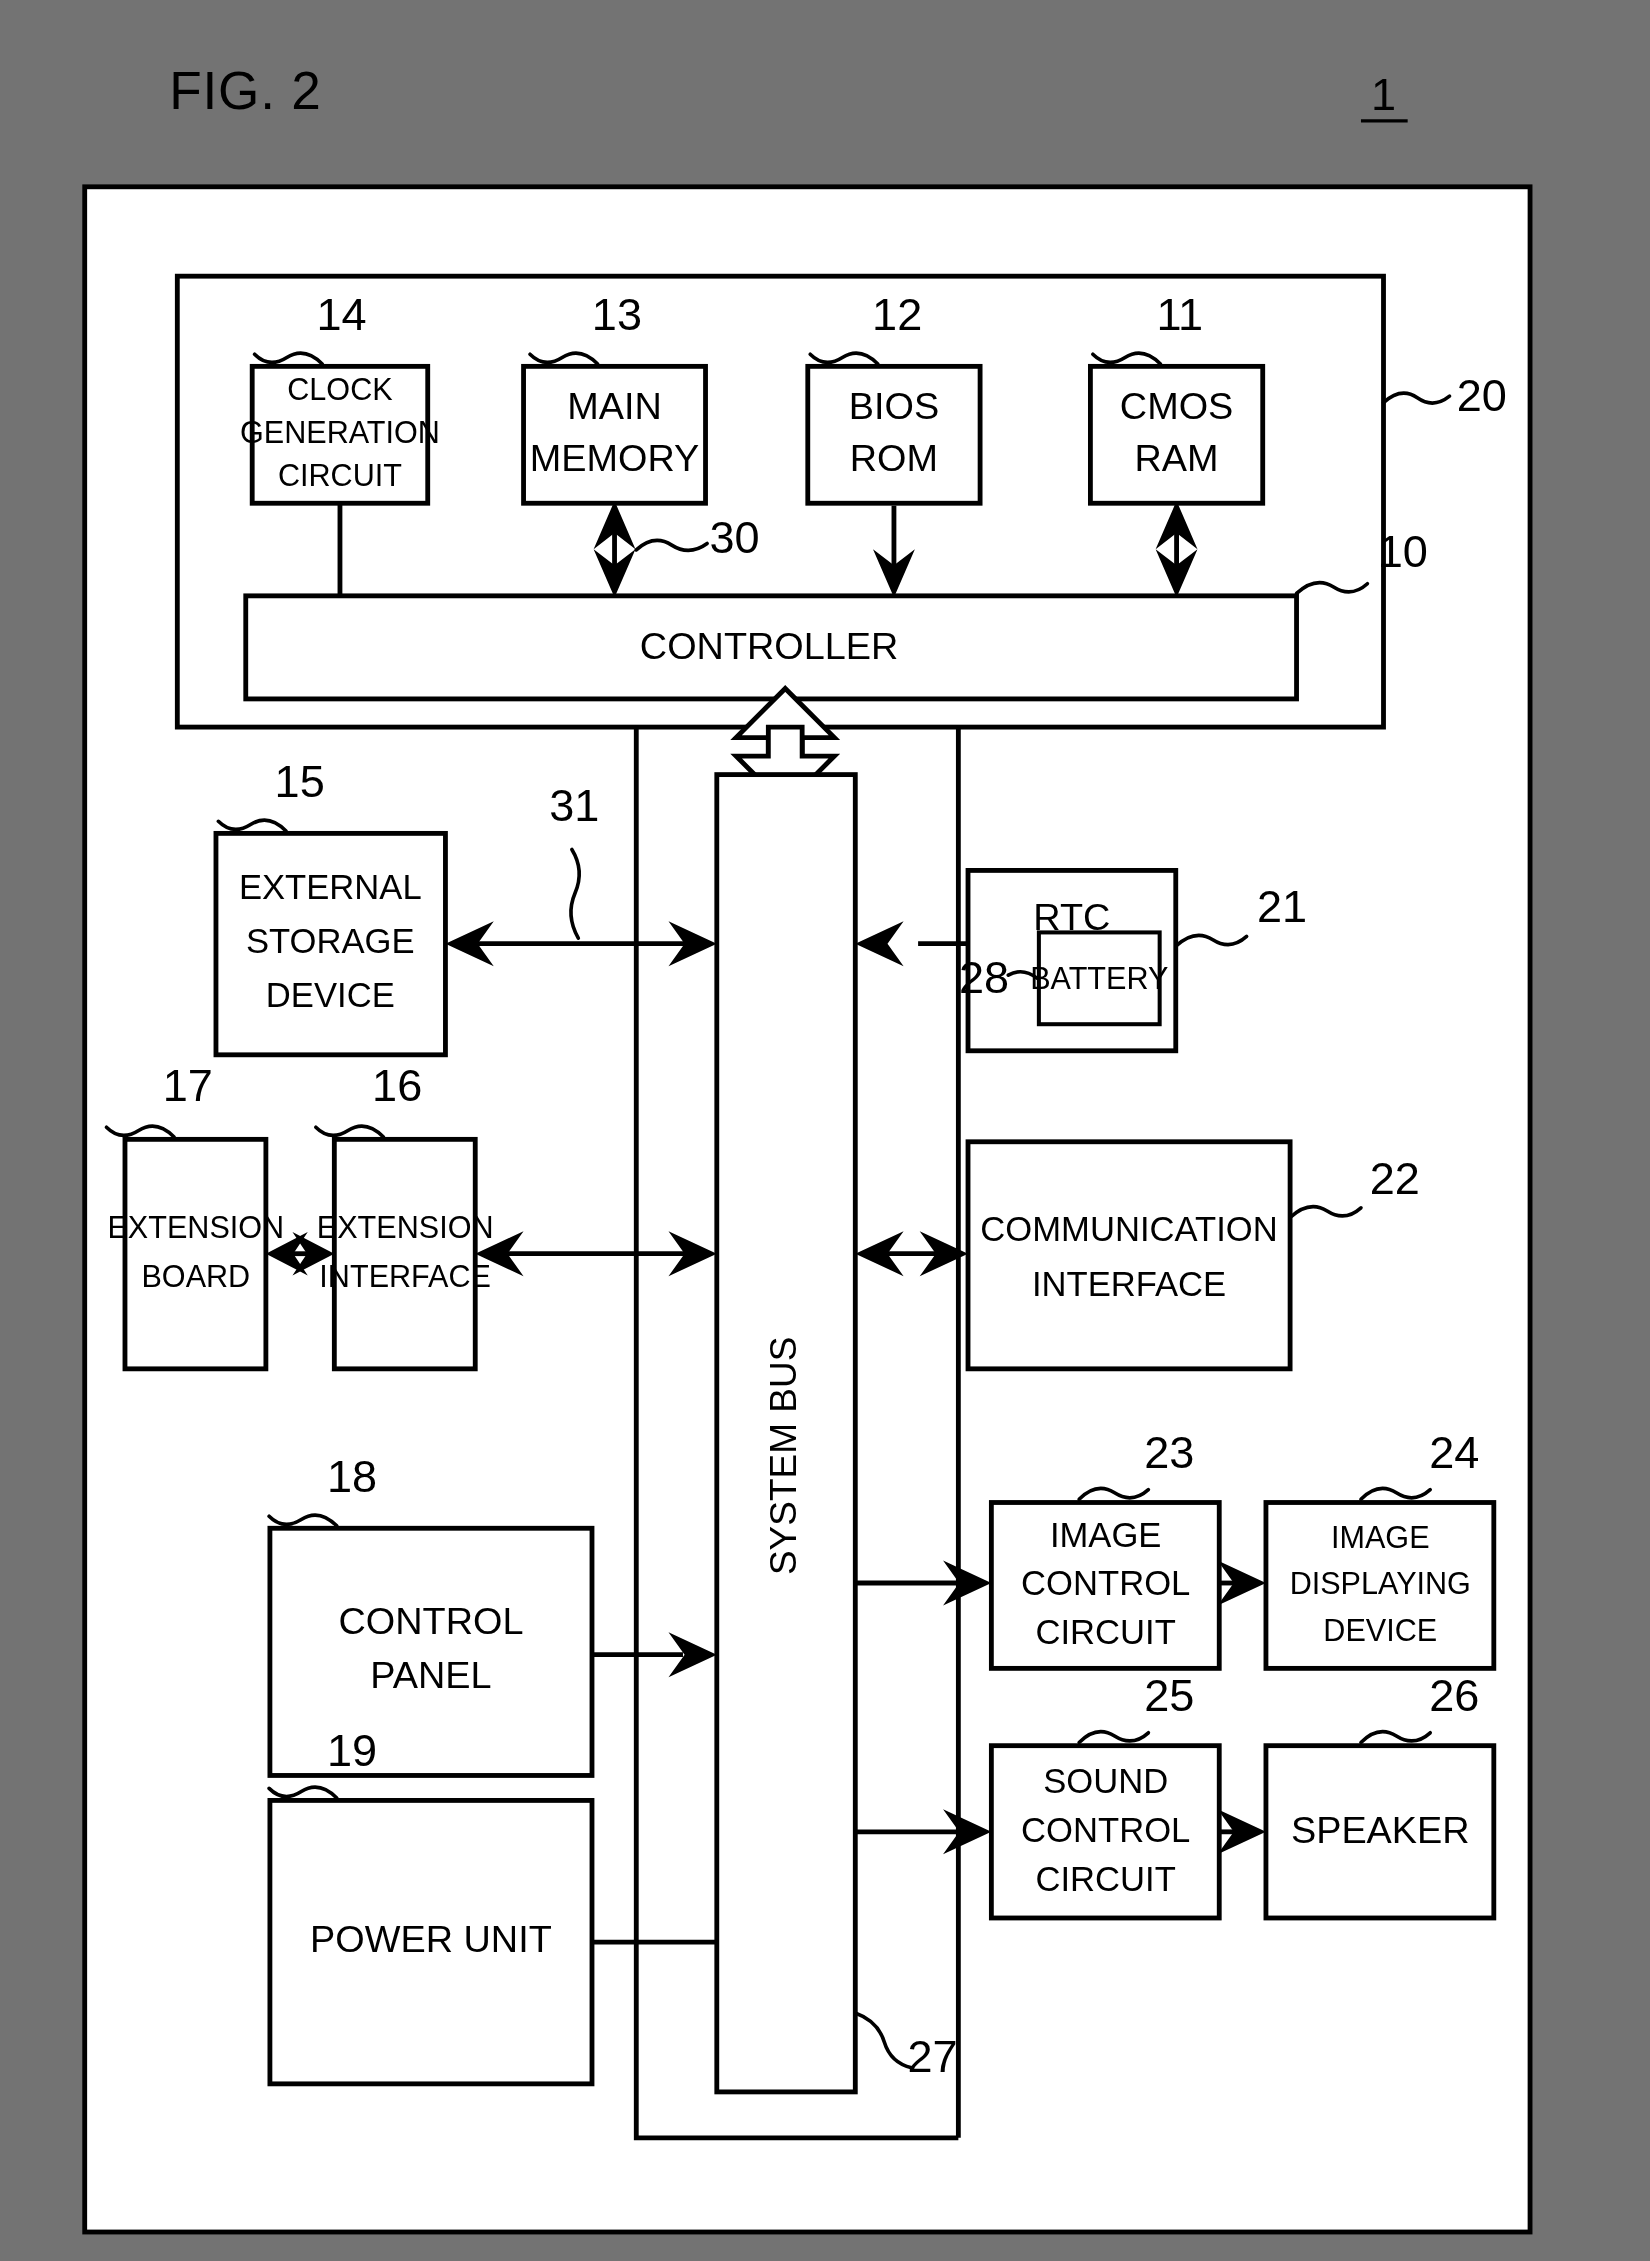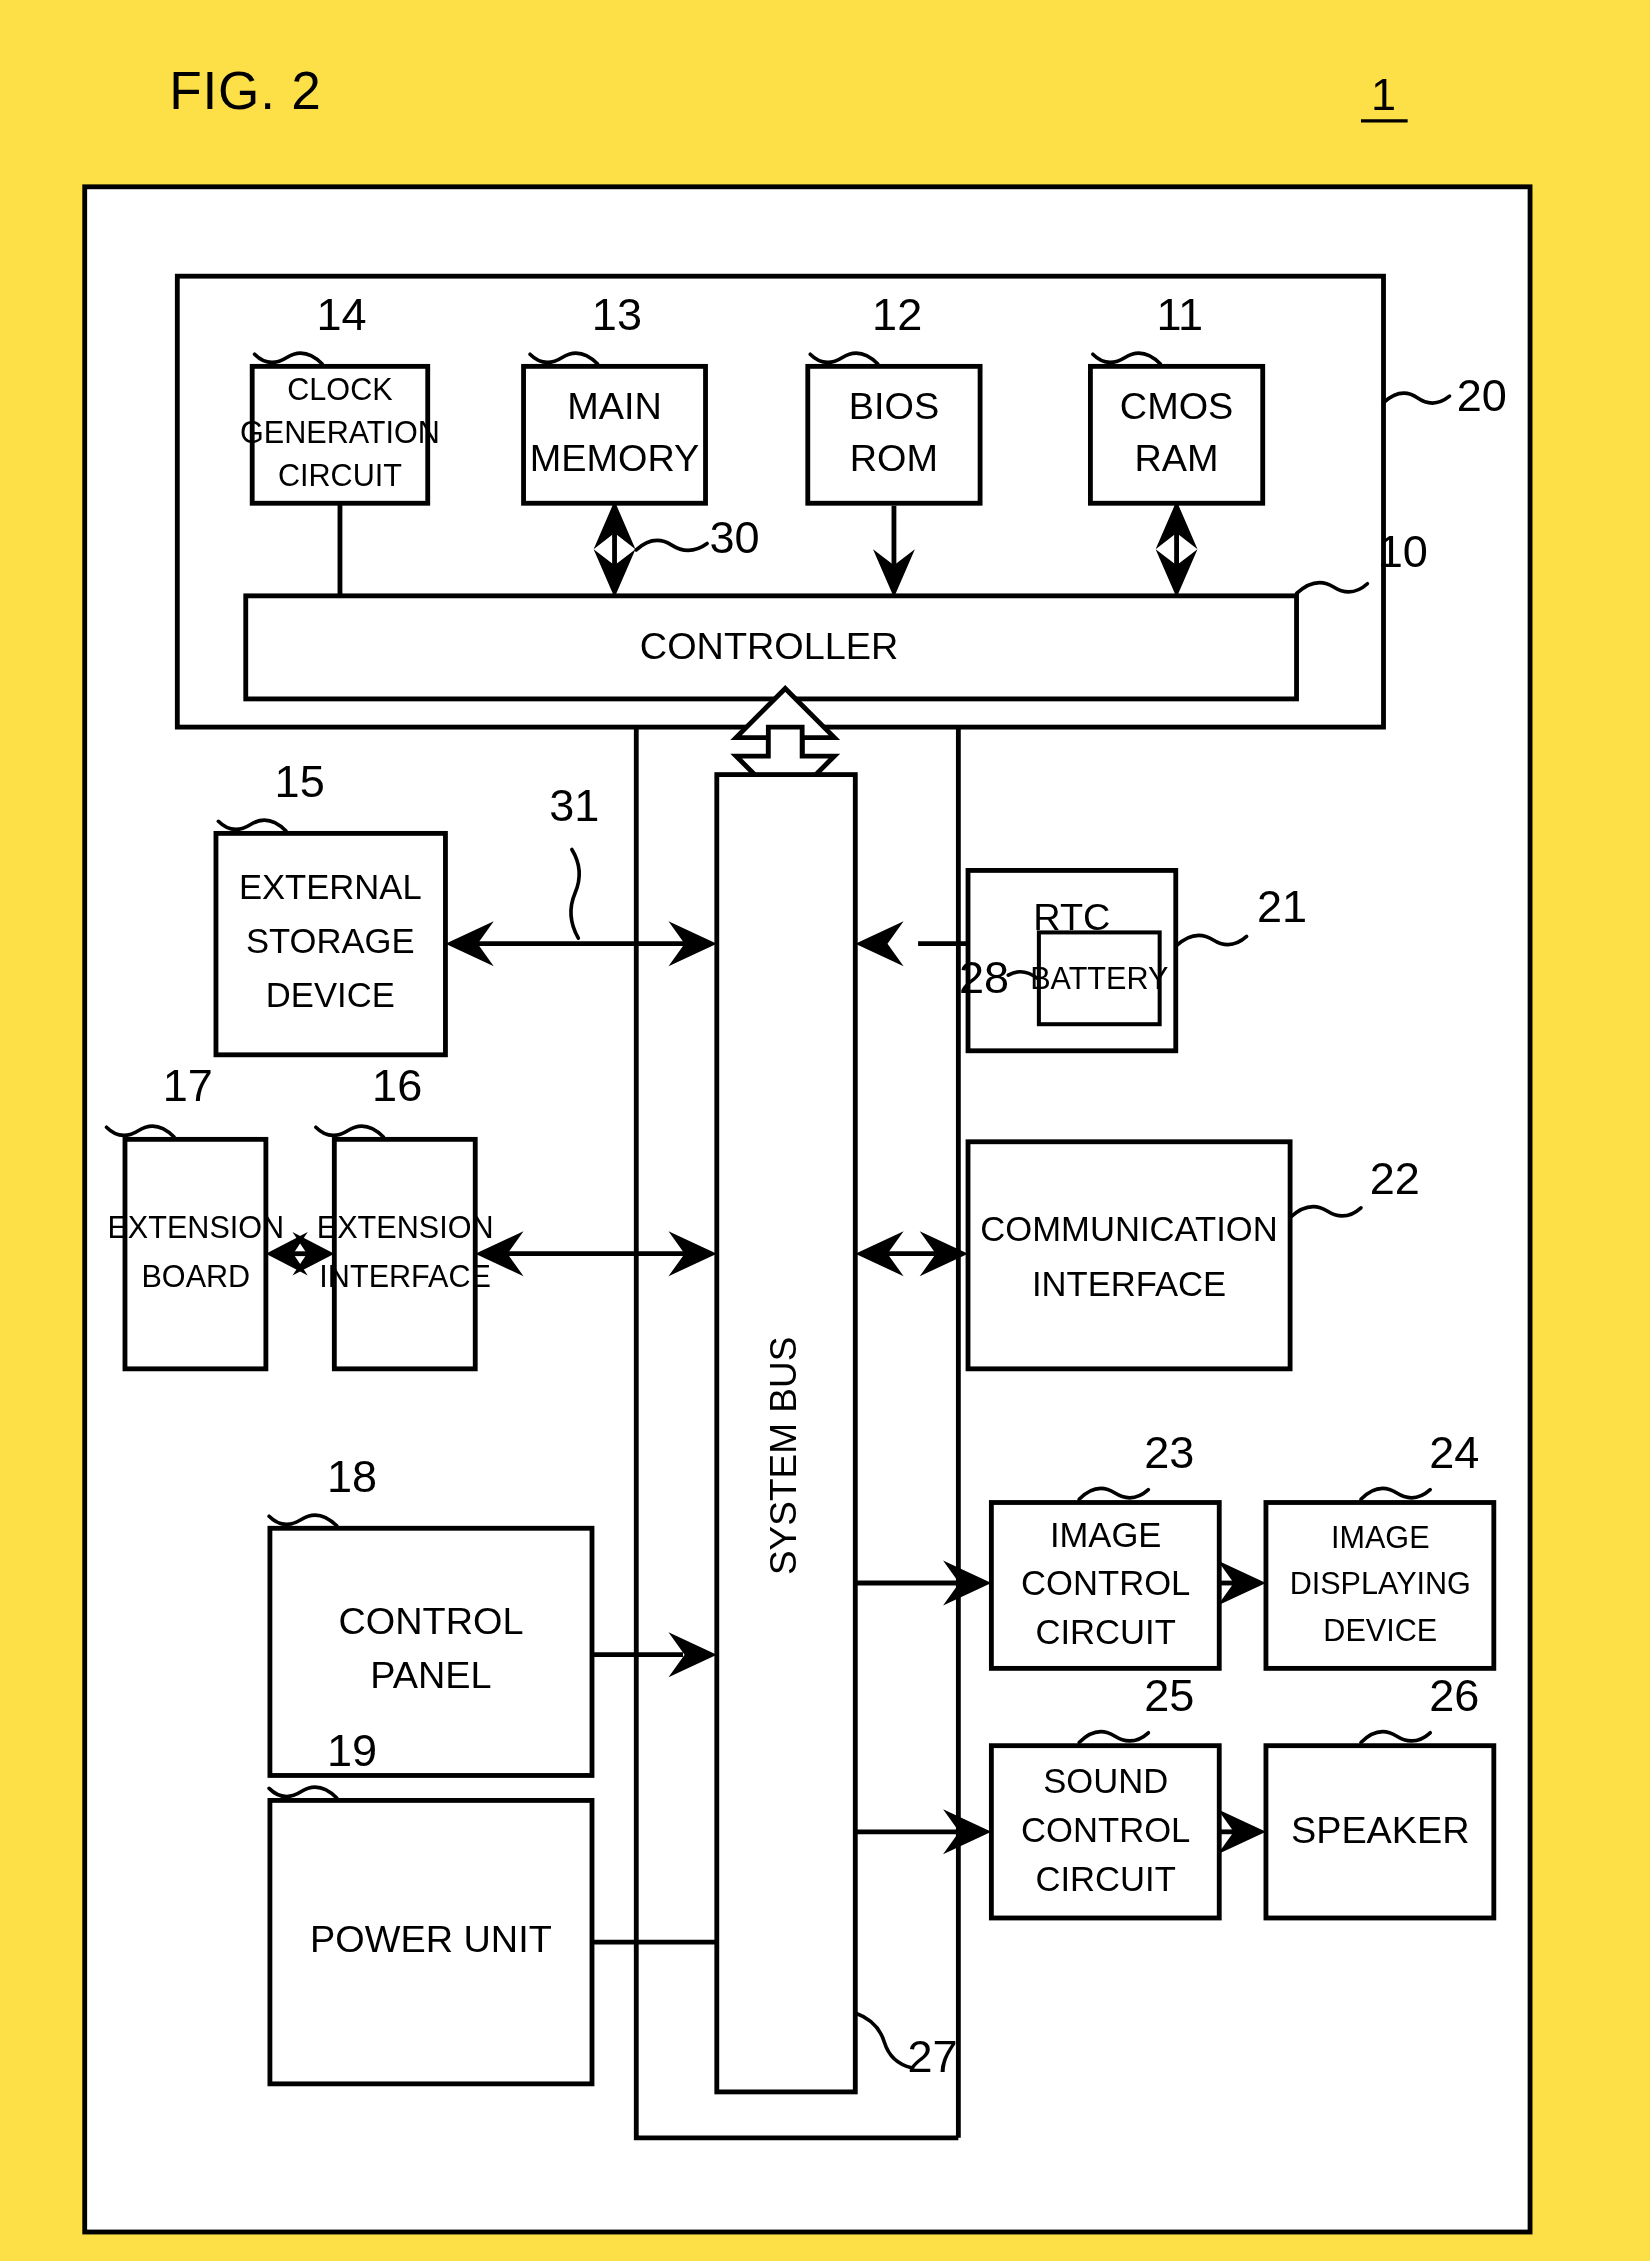--- a/index.html
+++ b/index.html
@@ -4,21 +4,21 @@
 <style>
   html, body {
     margin: 0;
     padding: 0;
     background: #ffffff;
   }
   #page {
     position: relative;
     width: 1651px;
     height: 2261px;
-    background: #fde047;
+    background: #737373;
     font-family: "Liberation Sans", sans-serif;
     overflow: hidden;
   }
   svg.fig {
     position: absolute;
     left: 0;
     top: 0;
     width: 1651px;
     height: 2261px;
   }

